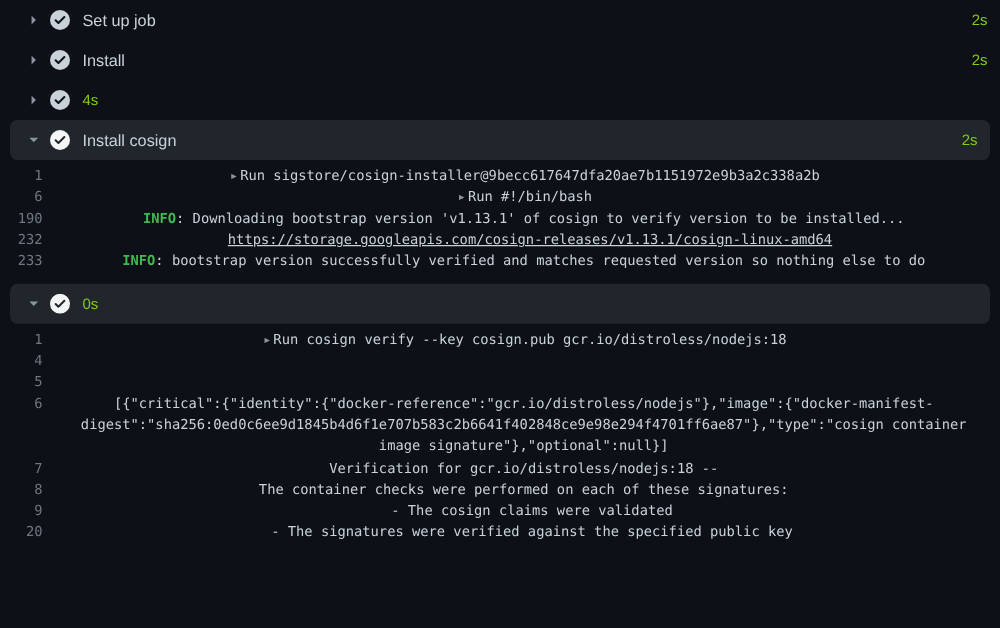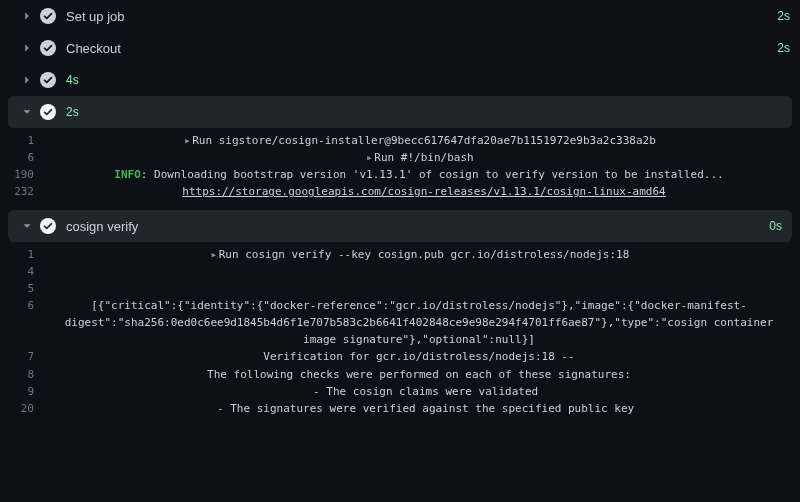--- a/index.html
+++ b/index.html
@@ -43,21 +43,21 @@
       justify-content: center;
       margin-right: 10px;
       flex-shrink: 0;
     }
     .status-icon svg { width: 16px; height: 16px; }
     .step-label {
       flex: 1;
       color: #c9d1d9;
     }
     .step-duration {
-      color: #86efac;
+      color: #84cc16;
       font-size: 12px;
       text-align: center;
     }
     .log-block {
       padding: 4px 0 10px 0;
       font-family: ui-monospace, SFMono-Regular, "SF Mono", Menlo, Consolas, monospace;
       font-size: 11px;
       line-height: 1.55;
     }
     .log-line {
@@ -113,21 +113,21 @@
     <svg viewBox="0 0 16 16" fill="currentColor">
         <path d="M6 4l4 4-4 4V4z"></path>
       </svg>
   </span>
   <span class="status-icon">
     <svg viewBox="0 0 16 16">
         <circle cx="8" cy="8" r="8" fill="#c9d1d9"></circle>
         <path d="M4.5 8.2l2.2 2.2 4.8-4.8" stroke="#0d1117" stroke-width="1.6" fill="none" stroke-linecap="round" stroke-linejoin="round"></path>
       </svg>
   </span>
-  <span class="step-label">Checkout</span>
+  <span class="step-label">Install</span>
   <span class="step-duration">2s</span>
 </div>
 
 <div class="step-row">
   <span class="chevron">
     <svg viewBox="0 0 16 16" fill="currentColor">
         <path d="M6 4l4 4-4 4V4z"></path>
       </svg>
   </span>
   <span class="status-icon">
@@ -144,54 +144,58 @@
     <svg viewBox="0 0 16 16" fill="currentColor">
         <path d="M4 6l4 4 4-4H4z"></path>
       </svg>
   </span>
   <span class="status-icon">
     <svg viewBox="0 0 16 16">
         <circle cx="8" cy="8" r="8" fill="#f5f5f5"></circle>
         <path d="M4.5 8.2l2.2 2.2 4.8-4.8" stroke="#21262d" stroke-width="1.6" fill="none" stroke-linecap="round" stroke-linejoin="round"></path>
       </svg>
   </span>
+  <span class="step-label">Install cosign</span>
   <span class="step-duration">2s</span>
 </div>
 <div class="log-block">
   <div class="log-line">
     <span class="line-no">1</span>
     <span class="line-content"><span class="fold-caret">▸</span><span>Run sigstore/cosign-installer@9becc617647dfa20ae7b1151972e9b3a2c338a2b</span></span>
   </div>
   <div class="log-line">
     <span class="line-no">6</span>
     <span class="line-content"><span class="fold-caret">▸</span><span>Run #!/bin/bash</span></span>
   </div>
   <div class="log-line">
     <span class="line-no">190</span>
     <span class="line-content"><span class="info">INFO</span><span>: Downloading bootstrap version 'v1.13.1' of cosign to verify version to be installed...</span></span>
   </div>
   <div class="log-line">
     <span class="line-no">232</span>
     <span class="line-content"><span class="indent-1"><span class="url">https://storage.googleapis.com/cosign-releases/v1.13.1/cosign-linux-amd64</span></span></span>
   </div>
+  <div class="log-line">
+    <span class="line-no">233</span>
+    <span class="line-content"><span class="info">INFO</span><span>: bootstrap version successfully verified and matches requested version so nothing else to do</span></span>
+  </div>
 </div>
 
 <div class="step-row expanded">
   <span class="chevron">
     <svg viewBox="0 0 16 16" fill="currentColor">
         <path d="M4 6l4 4 4-4H4z"></path>
       </svg>
   </span>
   <span class="status-icon">
     <svg viewBox="0 0 16 16">
         <circle cx="8" cy="8" r="8" fill="#f5f5f5"></circle>
         <path d="M4.5 8.2l2.2 2.2 4.8-4.8" stroke="#21262d" stroke-width="1.6" fill="none" stroke-linecap="round" stroke-linejoin="round"></path>
       </svg>
   </span>
-  <span class="step-label">cosign verify</span>
   <span class="step-duration">0s</span>
 </div>
 <div class="log-block">
   <div class="log-line">
     <span class="line-no">1</span>
     <span class="line-content"><span class="fold-caret">▸</span><span>Run cosign verify --key cosign.pub gcr.io/distroless/nodejs:18</span></span>
   </div>
   <div class="log-line">
     <span class="line-no">4</span>
     <span class="line-content"></span>
@@ -203,21 +207,21 @@
   <div class="log-line">
     <span class="line-no">6</span>
     <span class="line-content">[{"critical":{"identity":{"docker-reference":"gcr.io/distroless/nodejs"},"image":{"docker-manifest-digest":"sha256:0ed0c6ee9d1845b4d6f1e707b583c2b6641f402848ce9e98e294f4701ff6ae87"},"type":"cosign container image signature"},"optional":null}]</span>
   </div>
   <div class="log-line">
     <span class="line-no">7</span>
     <span class="line-content">Verification for gcr.io/distroless/nodejs:18 --</span>
   </div>
   <div class="log-line">
     <span class="line-no">8</span>
-    <span class="line-content">The following checks were performed on each of these signatures:</span>
+    <span class="line-content">The container checks were performed on each of these signatures:</span>
   </div>
   <div class="log-line">
     <span class="line-no">9</span>
     <span class="line-content">  - The cosign claims were validated</span>
   </div>
   <div class="log-line">
     <span class="line-no">20</span>
     <span class="line-content">  - The signatures were verified against the specified public key</span>
   </div>
 </div>

